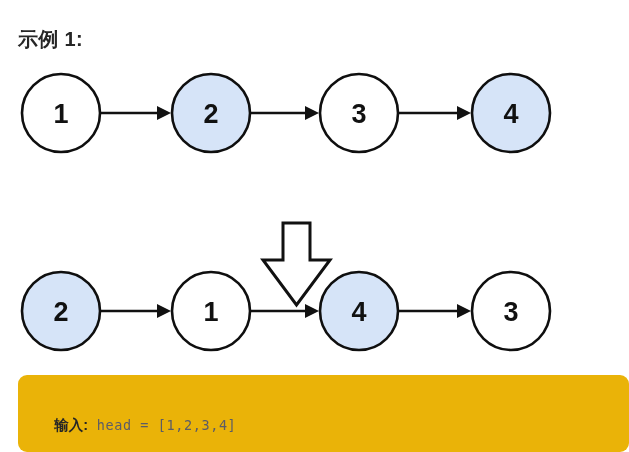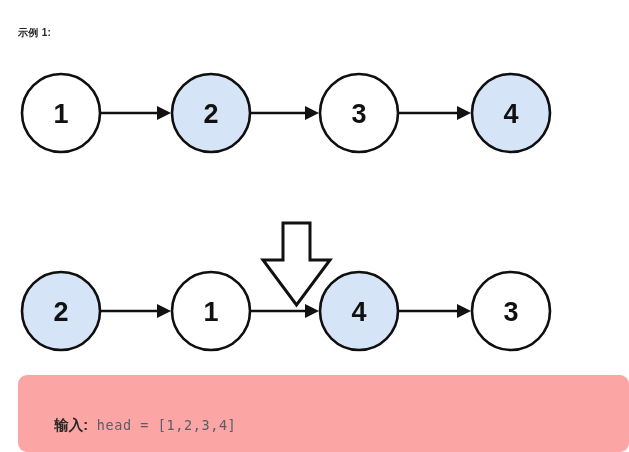--- a/index.html
+++ b/index.html
@@ -12,21 +12,21 @@
     height: 452px;
     position: relative;
     overflow: hidden;
     font-family: "Liberation Sans", "DejaVu Sans", sans-serif;
     color: #1f2329;
   }
   #example-title {
     position: absolute;
     left: 18px;
     top: 26px;
-    font-size: 10px;
+    font-size: 20px;
     font-weight: bold;
     letter-spacing: 0.3px;
     color: #262626;
     white-space: pre;
   }
   #diagram-wrap {
     position: absolute;
     left: 0;
     top: 55px;
     width: 629px;
@@ -61,21 +61,21 @@
     stroke: #111111;
     stroke-width: 3;
     stroke-linejoin: miter;
   }
   #code-block {
     position: absolute;
     left: 18px;
     top: 375px;
     right: 0;
     bottom: 0;
-    background: #fca5a5;
+    background: #eab308;
     border-radius: 9px;
     padding: 17px 0 0 20px;
     box-sizing: border-box;
   }
   .code-line {
     font-size: 14.5px;
     line-height: 22px;
     white-space: pre;
   }
   .code-key {

